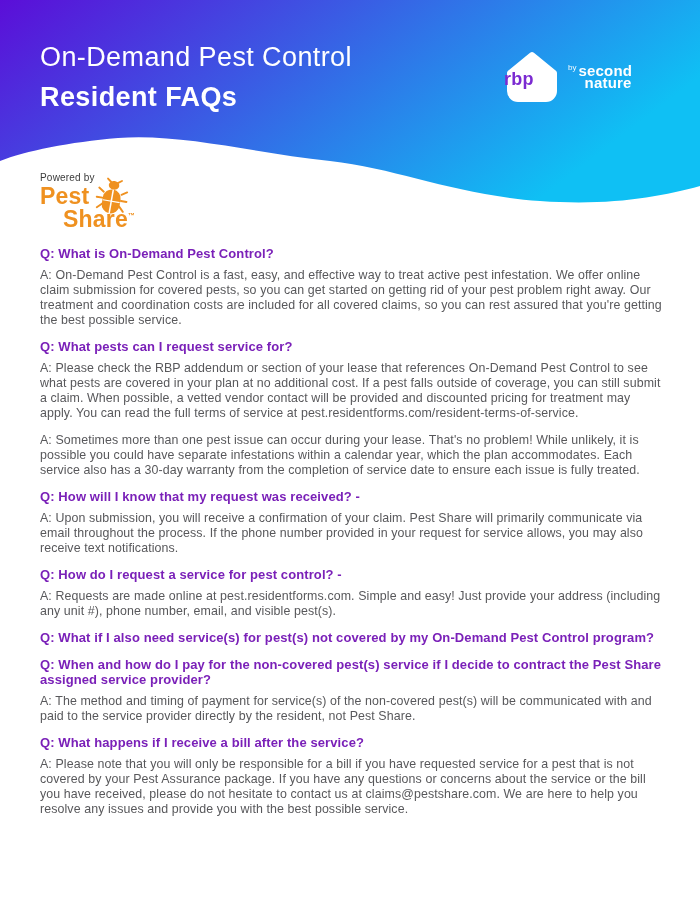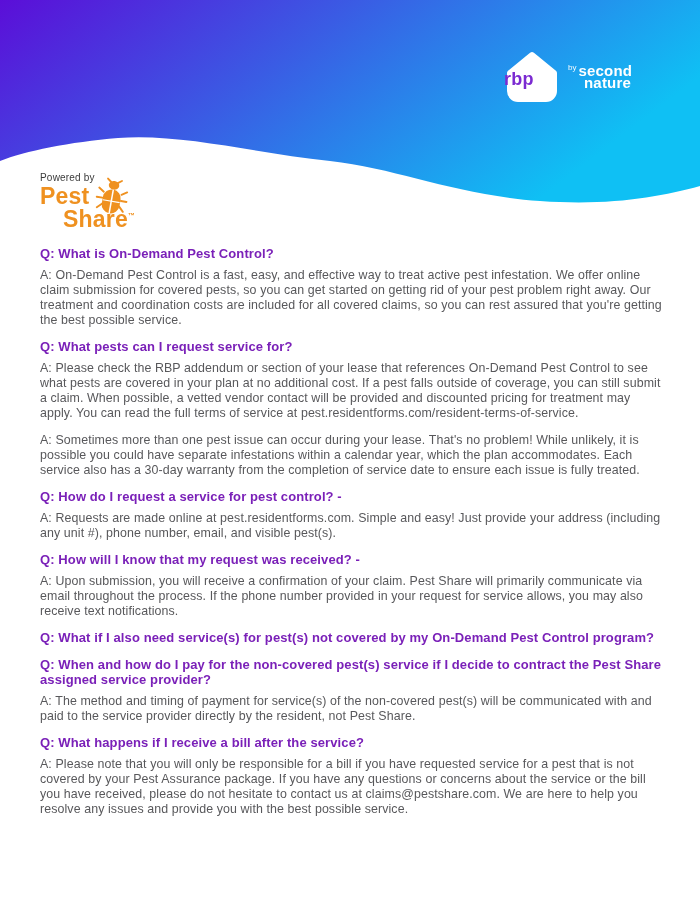--- a/index.html
+++ b/index.html
@@ -27,21 +27,21 @@
   .rbp-mark { position: relative; width: 56px; height: 58px; }
   .rbp-diamond {
     position: absolute; left: 9px; top: 10px; width: 38px; height: 38px;
     background: #2bd3d6; border-radius: 9px; transform: rotate(45deg);
   }
   .rbp-house { position: absolute; left: 2px; top: 2px; }
   .rbp-text {
     position: absolute; left: 0; top: 21px; width: 56px; 
     font-size: 18px; font-weight: 700; color: #7b2ad1; letter-spacing: 0.2px;
   }
-  .sn-lockup { margin-left: 8px; color: #ffffff; line-height: 12px; position: relative; top: -2px; }
+  .sn-lockup { margin-left: 8px; color: #ffffff; line-height: 12px; position: relative; top: -2px; text-align: center; }
   .sn-by { font-size: 8px; font-weight: 400; vertical-align: 6px; margin-right: 2px; opacity: 0.95; }
   .sn-word { font-size: 15px; font-weight: 700; letter-spacing: 0.2px; }
   .sn-line2 { margin-left: 16px; }
 
   
   .powered { position: absolute; left: 40px; top: 172px; width: 140px; }
   .powered-label { font-size: 10px; color: #3b3b3b; font-weight: 400; letter-spacing: 0.2px; }
   .ps-word { font-size: 23px; font-weight: 700; color: #ef9120; letter-spacing: 0.2px; line-height: 20px; }
   .ps-line1 { margin-top: 3px; }
   .ps-line2 { margin-left: 23px; }
@@ -67,20 +67,24 @@
       <defs>
         <linearGradient id="heroGrad" x1="0" y1="0" x2="1" y2="0.38">
           <stop offset="0" stop-color="#5b0ed8"></stop>
           <stop offset="0.45" stop-color="#3a5ce4"></stop>
           <stop offset="1" stop-color="#0fc0f4"></stop>
         </linearGradient>
       </defs>
       <path fill="url(#heroGrad)" d="M0 0 H700 V186 C660 197 610 206 540 201 C455 195 400 169 330 161 C255 153 180 133 118 138 C70 142 25 151 0 161 Z"></path>
     </svg>
 
+    <div class="hero-titles">
+      <div class="hero-title-1">On-Demand Pest Control</div>
+      <div class="hero-title-2">Resident FAQs</div>
+    </div>
 
     <div class="rbp-lockup">
       <div class="rbp-mark">
         <div class="rbp-diamond"></div>
         <svg class="rbp-house" width="52" height="54" viewBox="0 0 52 54" aria-hidden="true">
           <path d="M26 5 L48 23 V41 a8 8 0 0 1 -8 8 H12 a8 8 0 0 1 -8 -8 V23 Z" fill="#ffffff" stroke="#ffffff" stroke-width="6" stroke-linejoin="round"></path>
         </svg>
         <div class="rbp-text">rbp</div>
       </div>
       <div class="sn-lockup">
@@ -122,27 +126,27 @@
       <section class="qa">
         <p class="q">Q: What pests can I request service for?</p>
         <p class="a">A: Please check the RBP addendum or section of your lease that references On-Demand Pest Control to see what pests are covered in your plan at no additional cost. If a pest falls outside of coverage, you can still submit a claim. When possible, a vetted vendor contact will be provided and discounted pricing for treatment may apply. You can read the full terms of service at pest.residentforms.com/resident-terms-of-service.</p>
       </section>
 
       <section class="qa">
         <p class="a">A: Sometimes more than one pest issue can occur during your lease. That's no problem! While unlikely, it is possible you could have separate infestations within a calendar year, which the plan accommodates. Each service also has a 30-day warranty from the completion of service date to ensure each issue is fully treated.</p>
       </section>
 
       <section class="qa">
-        <p class="q">Q: How do I request a service for pest control? -</p>
-        <p class="a">A: Requests are made online at pest.residentforms.com. Simple and easy! Just provide your address (including any unit #), phone number, email, and visible pest(s).</p>
+        <p class="q">Q: How will I know that my request was received? -</p>
+        <p class="a">A: Upon submission, you will receive a confirmation of your claim. Pest Share will primarily communicate via email throughout the process. If the phone number provided in your request for service allows, you may also receive text notifications.</p>
       </section>
 
       <section class="qa">
-        <p class="q">Q: How will I know that my request was received? -</p>
-        <p class="a">A: Upon submission, you will receive a confirmation of your claim. Pest Share will primarily communicate via email throughout the process. If the phone number provided in your request for service allows, you may also receive text notifications.</p>
+        <p class="q">Q: How do I request a service for pest control? -</p>
+        <p class="a">A: Requests are made online at pest.residentforms.com. Simple and easy! Just provide your address (including any unit #), phone number, email, and visible pest(s).</p>
       </section>
 
       <section class="qa">
         <p class="q">Q: What if I also need service(s) for pest(s) not covered by my On-Demand Pest Control program?</p>
       </section>
 
       <section class="qa">
         <p class="q">Q: When and how do I pay for the non-covered pest(s) service if I decide to contract the Pest Share assigned service provider?</p>
         <p class="a">A: The method and timing of payment for service(s) of the non-covered pest(s) will be communicated with and paid to the service provider directly by the resident, not Pest Share.</p>
       </section>

